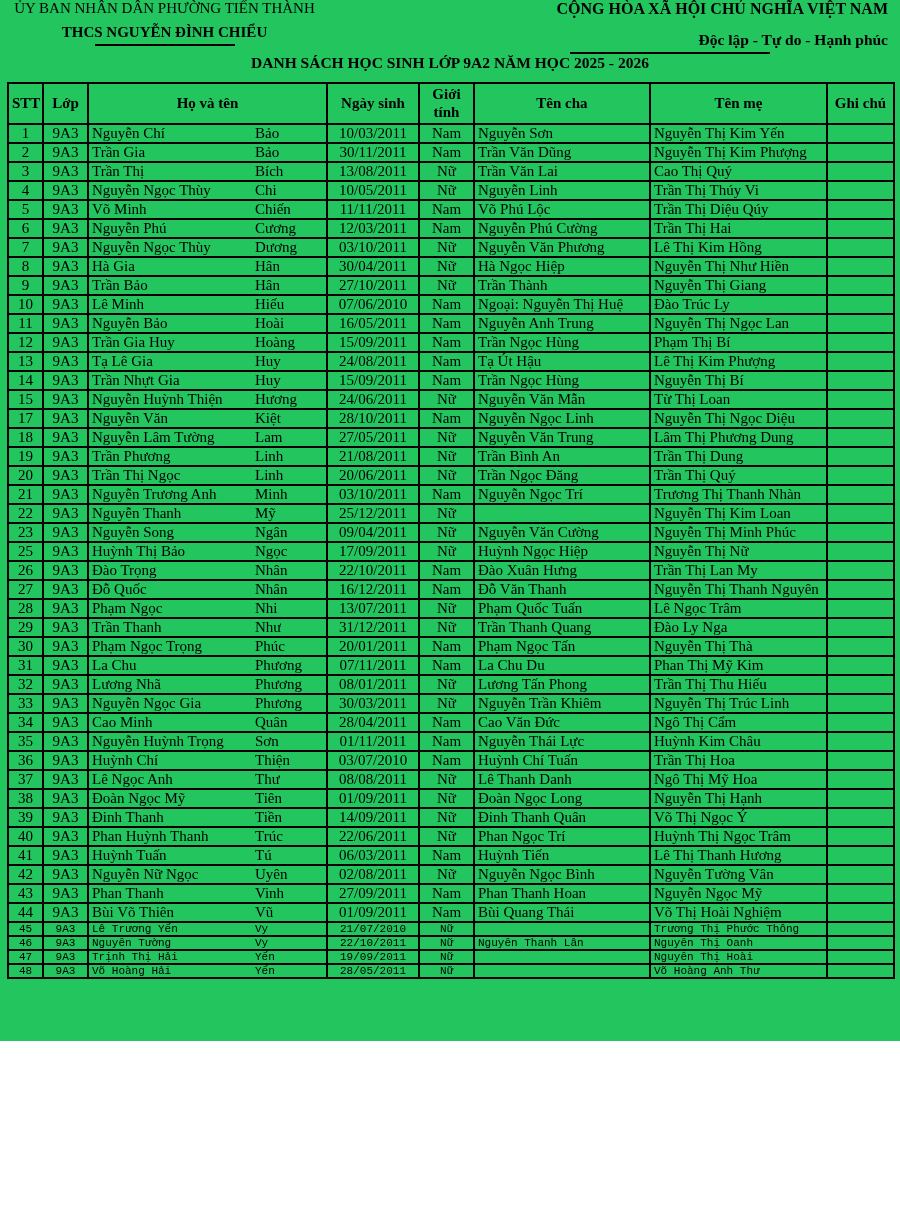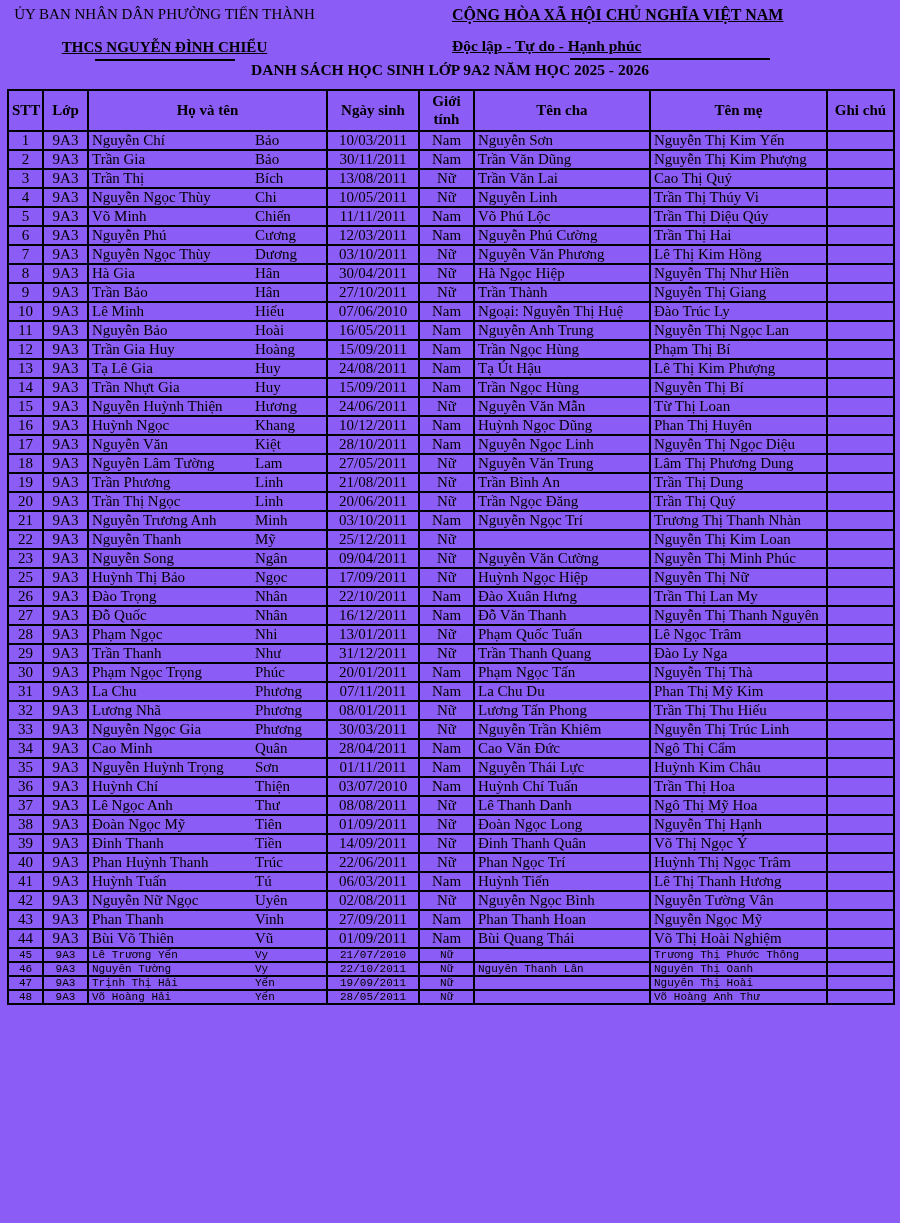--- a/index.html
+++ b/index.html
@@ -4,53 +4,51 @@
 <style>
   html, body {
     margin: 0;
     padding: 0;
     background: #ffffff;
     color: #000000;
     font-family: "Liberation Serif", "DejaVu Serif", serif;
   }
   .page {
     width: 900px;
-    height: 1223px;
+    height: 1041px;
     box-sizing: border-box;
-    padding: 6px 7px 0 7px;
-    background: #8b5cf6;
+    padding: 0 7px 0 7px;
+    background: #22c55e;
     overflow: hidden;
   }
   
   .top-header {
     display: flex;
     align-items: flex-start;
   }
   .top-left {
     width: 315px;
     text-align: center;
   }
   .top-right {
     width: 436px;
     margin-left: 130px;
-    text-align: left;
-    text-decoration: underline;
+    text-align: right;
   }
   .hdr-line1-left {
     font-size: 15px;
     font-weight: normal;
     letter-spacing: 0px;
     white-space: nowrap;
   }
   .hdr-line2-left {
     font-size: 15px;
     font-weight: bold;
-    margin-top: 16px;
+    margin-top: 7px;
     white-space: nowrap;
-    text-decoration: underline;
   }
   .hdr-line1-right {
     font-size: 16px;
     font-weight: bold;
     white-space: nowrap;
   }
   .hdr-line2-right {
     font-size: 15.5px;
     font-weight: bold;
     margin-top: 13px;
@@ -315,30 +313,20 @@
           <td class="c-center">15</td>
           <td class="c-center">9A3</td>
           <td class="c-left c-name"><span class="surname">Nguyễn Huỳnh Thiện</span><span class="given">Hương</span></td>
           <td class="c-center">24/06/2011</td>
           <td class="c-center">Nữ</td>
           <td class="c-left">Nguyễn Văn Mẫn</td>
           <td class="c-left">Từ Thị Loan</td>
           <td class="c-left"></td>
         </tr>
         <tr>
-          <td class="c-center">16</td>
-          <td class="c-center">9A3</td>
-          <td class="c-left c-name"><span class="surname">Huỳnh Ngọc</span><span class="given">Khang</span></td>
-          <td class="c-center">10/12/2011</td>
-          <td class="c-center">Nam</td>
-          <td class="c-left">Huỳnh Ngọc Dũng</td>
-          <td class="c-left">Phan Thị Huyên</td>
-          <td class="c-left"></td>
-        </tr>
-        <tr>
           <td class="c-center">17</td>
           <td class="c-center">9A3</td>
           <td class="c-left c-name"><span class="surname">Nguyễn Văn</span><span class="given">Kiệt</span></td>
           <td class="c-center">28/10/2011</td>
           <td class="c-center">Nam</td>
           <td class="c-left">Nguyễn Ngọc Linh</td>
           <td class="c-left">Nguyễn Thị Ngọc Diệu</td>
           <td class="c-left"></td>
         </tr>
         <tr>
@@ -428,21 +416,21 @@
           <td class="c-center">16/12/2011</td>
           <td class="c-center">Nam</td>
           <td class="c-left">Đỗ Văn Thanh</td>
           <td class="c-left">Nguyễn Thị Thanh Nguyên</td>
           <td class="c-left"></td>
         </tr>
         <tr>
           <td class="c-center">28</td>
           <td class="c-center">9A3</td>
           <td class="c-left c-name"><span class="surname">Phạm Ngọc</span><span class="given">Nhi</span></td>
-          <td class="c-center">13/01/2011</td>
+          <td class="c-center">13/07/2011</td>
           <td class="c-center">Nữ</td>
           <td class="c-left">Phạm Quốc Tuấn</td>
           <td class="c-left">Lê Ngọc Trâm</td>
           <td class="c-left"></td>
         </tr>
         <tr>
           <td class="c-center">29</td>
           <td class="c-center">9A3</td>
           <td class="c-left c-name"><span class="surname">Trần Thanh</span><span class="given">Như</span></td>
           <td class="c-center">31/12/2011</td>

